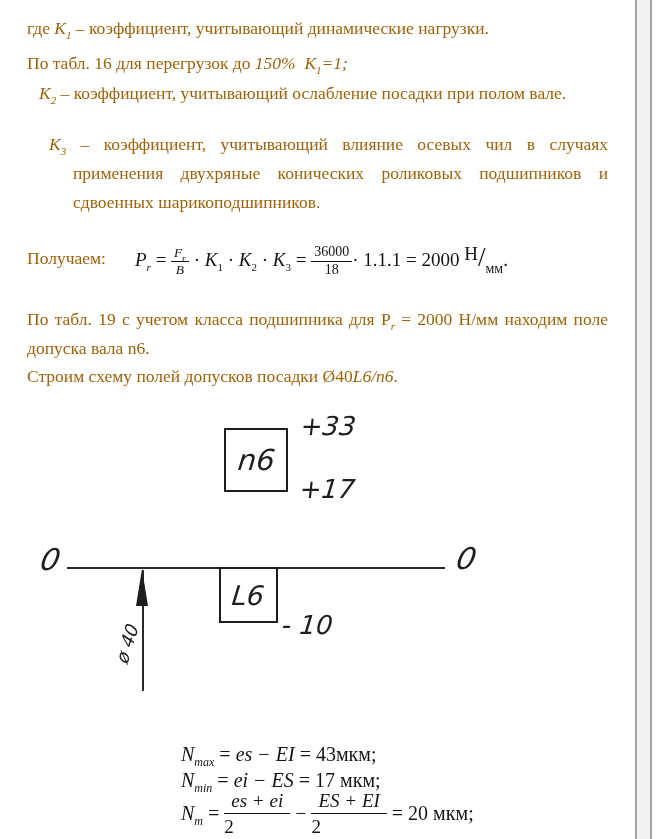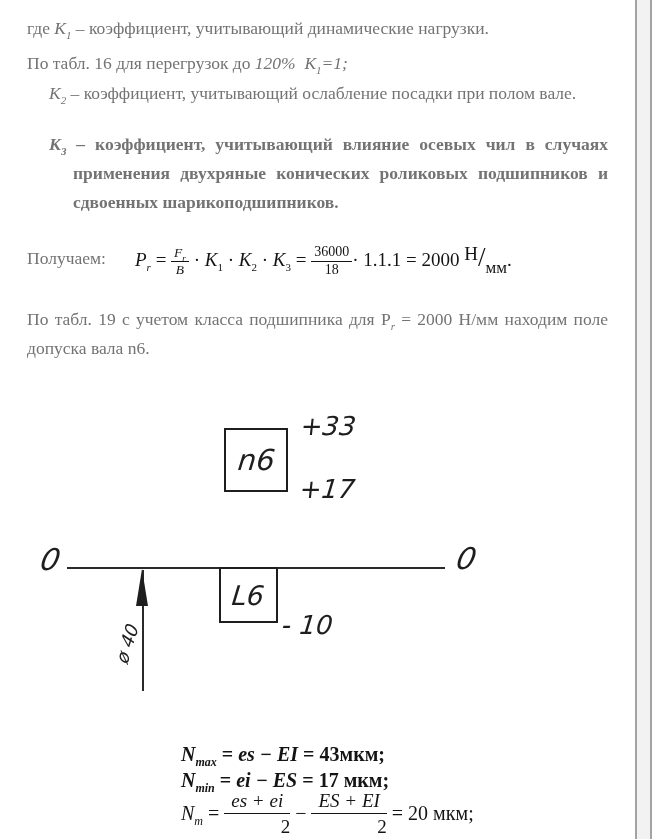--- a/index.html
+++ b/index.html
@@ -1,78 +1,79 @@
 <!DOCTYPE html>
 <html><head>
 <meta charset="utf-8">
 <style>
   html,body{margin:0;padding:0;}
   body{width:667px;height:839px;background:#ffffff;overflow:hidden;position:relative;
        font-family:"Liberation Serif", serif;color:#141414;}
   .doc{position:absolute;inset:0;}
   .para{position:absolute;left:27px;width:581px;font-size:17.5px;line-height:29px;
-        white-space:pre-wrap;color:#737373;}
+        white-space:pre-wrap;color:#a16207;}
   .just{text-align:justify;}
-  .hang{padding-left:46px;text-indent:-24px;box-sizing:border-box;font-weight:bold;}
-  .ind{left:49px;width:559px;}
+  .hang{padding-left:46px;text-indent:-24px;box-sizing:border-box;}
+  .ind{left:39px;width:559px;}
   .it{font-style:italic;}
   sub{font-size:11px;line-height:0;}
   
   .eq{position:absolute;left:135px;top:243px;font-size:19px;white-space:pre;}
   .eq .v{font-style:italic;}
   .frac{display:inline-block;text-align:center;vertical-align:middle;line-height:1.05;font-size:13.5px;}
   .frac .fn{display:block;border-bottom:1.5px solid #141414;padding:0 3px 1px;}
   .frac .fd{display:block;padding-top:1px;}
   .frac sub{font-size:9px;}
   .un{vertical-align:6px;}
   .usl{font-size:27px;line-height:0;}
-  .ud{vertical-align:-7px;font-size:17px;}
+  .ud{vertical-align:-7px;font-size:14px;}
   
   .cad{font-family:"DejaVu Sans", sans-serif;font-style:italic;color:#1e1e1e;
        transform:skewX(-6deg);display:inline-block;line-height:1;}
   .dline{position:absolute;background:#2a2a2a;}
   .dbox{position:absolute;border:2.5px solid #1e1e1e;display:flex;align-items:center;
         justify-content:center;background:#fff;box-sizing:border-box;}
   .dlabel{position:absolute;}
   .arrowhead{position:absolute;width:0;height:0;border-left:6.5px solid transparent;
              border-right:6.5px solid transparent;border-bottom:37px solid #1e1e1e;}
   
   .eqb{position:absolute;left:181px;top:741px;font-size:20px;}
-  .eqb .row{line-height:26px;white-space:pre;font-weight:bold;}
+  .eqb .row{line-height:26px;white-space:pre;}
   .eqb .rownm{display:flex;align-items:center;height:40px;white-space:pre;}
   .eqb .v{font-style:italic;}
   .eqb sub{font-size:12px;font-style:italic;}
-  .bigfrac{display:inline-block;text-align:right;line-height:1;font-size:19px;}
+  .bigfrac{display:inline-block;text-align:left;line-height:1;font-size:19px;}
   .bigfrac .fn{display:block;border-bottom:1.5px solid #141414;padding:0 7px 3px;}
   .bigfrac .fd{display:block;padding-top:3px;}
   
   .scroll{position:absolute;left:635px;top:0;width:17px;height:839px;background:#f2f2f2;
           border-left:2px solid #a3a3a3;border-right:2px solid #a3a3a3;box-sizing:border-box;}
 </style>
 </head>
 <body>
 
 <div class="doc">
 
   <p class="para" style="top:-4px"><span>где </span><i class="it">К</i><sub class="it">1</sub><span> – коэффициент, учитывающий динамические нагрузки.</span></p>
 
-  <p class="para" style="top:31px"><span>По табл. 16 для перегрузок до </span><i class="it">120%</i><span>  </span><i class="it">К</i><sub class="it">1</sub><i class="it">=1;</i></p>
+  <p class="para" style="top:31px"><span>По табл. 16 для перегрузок до </span><i class="it">150%</i><span>  </span><i class="it">К</i><sub class="it">1</sub><i class="it">=1;</i></p>
 
   <p class="para ind" style="top:61px"><i class="it">К</i><sub class="it">2</sub><span> – коэффициент, учитывающий ослабление посадки при полом вале.</span></p>
 
 
   <p class="para just hang" style="top:112px"><i class="it">К</i><sub class="it">3</sub><span> – коэффициент, учитывающий влияние осевых чил в случаях применения двухряные конических роликовых подшипников и сдвоенных шарикоподшипников.</span></p>
 
 
   <p class="para" style="top:226px"><span>Получаем:</span></p>
 
   <div class="eq"><span class="v">P</span><sub class="v">r</sub><span> = </span><span class="frac"><span class="fn"><span class="v">F</span><sub class="v">r</sub></span><span class="fd v">B</span></span><span> · </span><span class="v">K</span><sub>1</sub><span> · </span><span class="v">K</span><sub>2</sub><span> · </span><span class="v">K</span><sub>3</sub><span> = </span><span class="frac" style="font-size:14px"><span class="fn">36000</span><span class="fd">18</span></span><span>· </span><span>1.1.1</span><span> = </span><span>2000 </span><span class="un">Н</span><span class="usl">/</span><span class="ud">мм</span><span>.</span></div>
 
   <p class="para just" style="top:287px"><span>По табл. 19 с учетом класса подшипника для P</span><sub class="it">r</sub><span> = 2000 Н/мм находим поле допуска вала n6.</span></p>
 
+  <p class="para" style="top:344px"><span>Строим схему полей допусков посадки Ø40</span><i class="it">L6/n6</i><span>.</span></p>
 
   <div>
     <div class="dbox" style="left:224px;top:428px;width:64px;height:64px">
         <span class="cad" style="font-size:29px">n6</span>
       </div>
     <div class="dlabel" style="left:301px;top:413px"><span class="cad" style="font-size:26px">+33</span></div>
     <div class="dlabel" style="left:300px;top:476px"><span class="cad" style="font-size:26px">+17</span></div>
 
     <div class="dline" style="left:67px;top:567px;width:378px;height:2px"></div>
     <div class="dlabel" style="left:41px;top:545px"><span class="cad" style="font-size:30px;transform:skewX(-12deg)">0</span></div>

